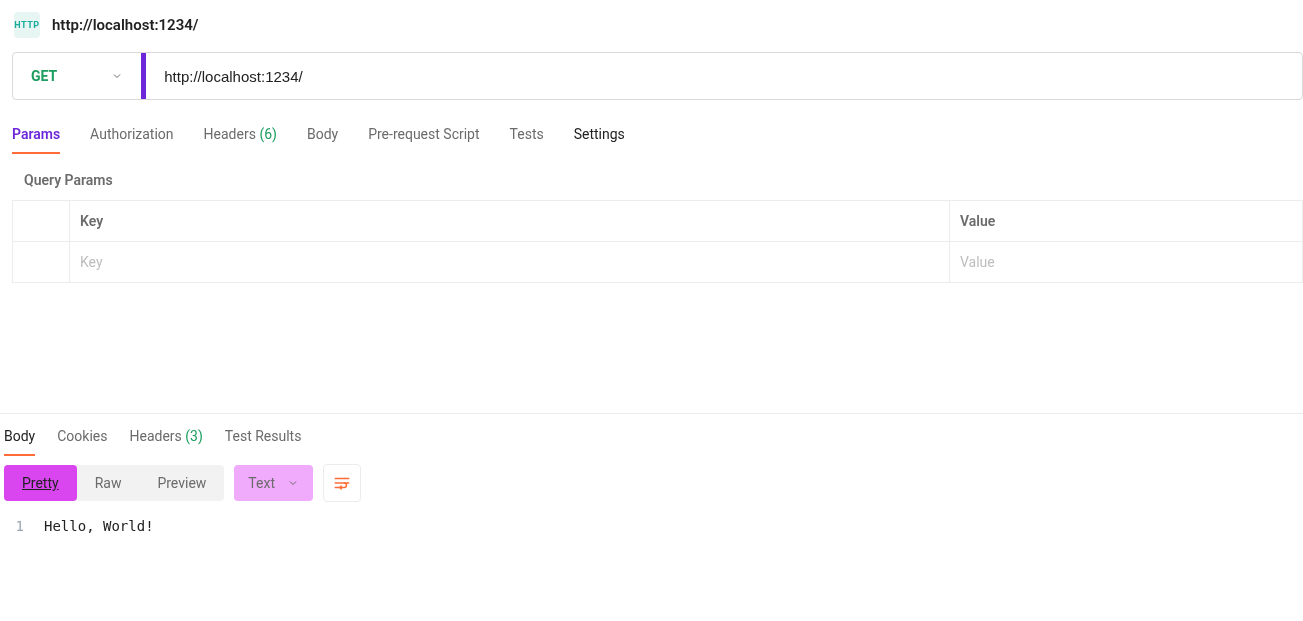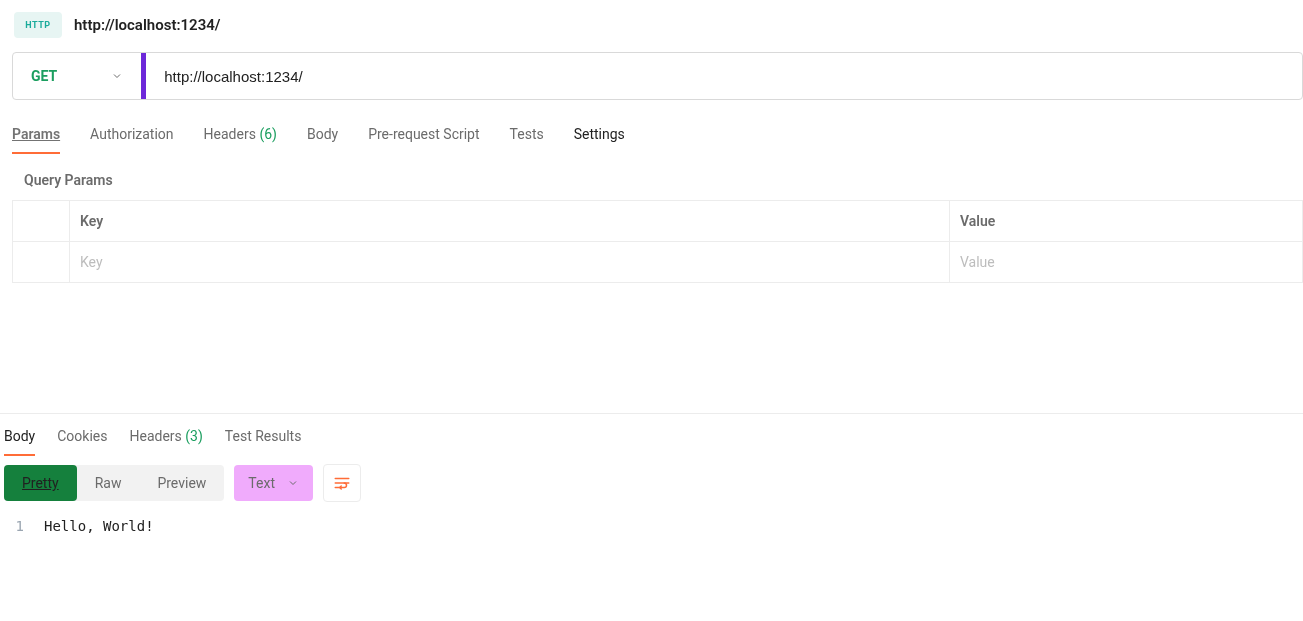--- a/index.html
+++ b/index.html
@@ -12,21 +12,21 @@
     }
 
     
     .tab-header {
       display: flex;
       align-items: center;
       gap: 12px;
       padding: 12px 14px 14px 14px;
     }
     .http-icon {
-      width: 48px;
+      width: 26px;
       height: 26px;
       display: flex;
       align-items: center;
       justify-content: center;
       border-radius: 4px;
       background: #e7f5f3;
       color: #1aab9b;
       font-size: 9px;
       font-weight: 700;
       letter-spacing: 0.5px;
@@ -80,24 +80,23 @@
       gap: 30px;
       padding: 26px 12px 0 12px;
     }
     .req-tab {
       font-size: 14px;
       color: #6b6b6b;
       padding-bottom: 10px;
       cursor: pointer;
     }
     .req-tab.active {
-      color: #737373;
+      color: #6d28d9;
       font-weight: 600;
       border-bottom: 2px solid #ff6c37;
-      text-decoration: underline;
     }
     .req-tab.dark { color: #212121; }
     .count-badge { color: #1b9e5f; }
 
     
     .section-title {
       font-size: 14px;
       font-weight: 600;
       color: #6b6b6b;
       padding: 18px 12px 12px 24px;
@@ -172,21 +171,21 @@
       border-radius: 4px;
     }
     .seg {
       padding: 10px 18px;
       font-size: 14px;
       color: #6b6b6b;
       cursor: pointer;
       border-radius: 4px;
     }
     .seg.active {
-      background: #15803d;
+      background: #d946ef;
       color: #212121;
       text-decoration: underline;
     }
     .type-select {
       display: inline-flex;
       align-items: center;
       gap: 12px;
       background: #f0abfc;
       border-radius: 4px;
       padding: 10px 14px;

